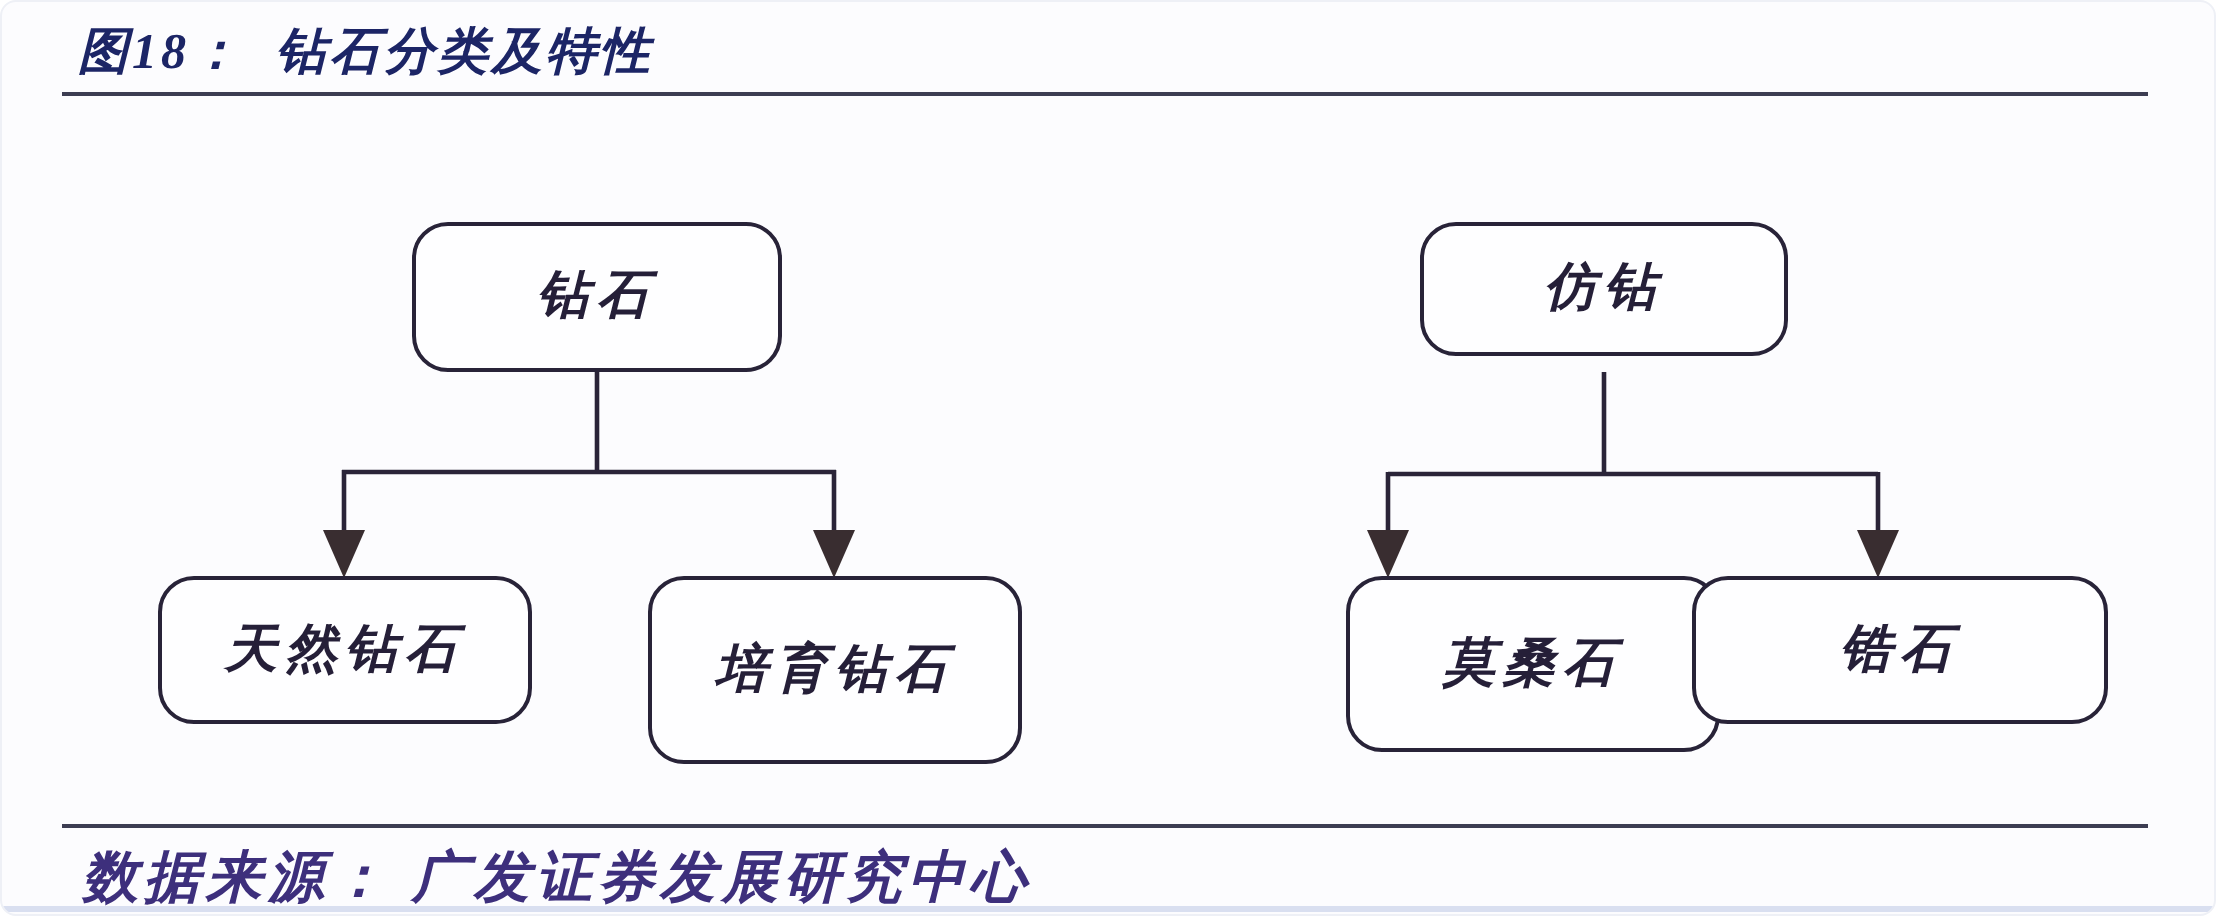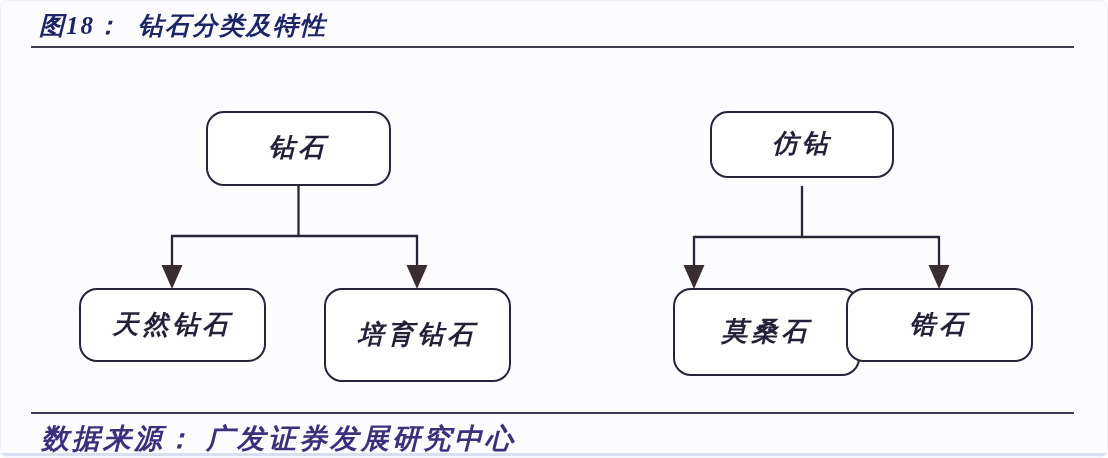--- a/index.html
+++ b/index.html
@@ -75,21 +75,21 @@
     font-style: italic;
     letter-spacing: 4px;
     color: var(--box-text, #251f38);
     transform: translateY(-1px);
   }
   .node-root-left   { left: 205px; top: 110px; width: 185px; height: 75px; }
   .node-root-right  { left: 709px; top: 110px; width: 184px; height: 67px; }
   .node-child-1     { left:  78px; top: 287px; width: 187px; height: 74px; }
   .node-child-2     { left: 323px; top: 287px; width: 187px; height: 94px; }
   .node-child-3     { left: 628px; top: 287px; width: 187px; height: 88px; margin-left: 44px; }
-  .node-child-4     { left: 845px; top: 287px; width: 187px; height: 74px; align-items: center; }
+  .node-child-4     { left: 845px; top: 287px; width: 208px; height: 74px; align-items: center; }
   .footer-rule {
     position: absolute;
     left: 30px;
     top: 411px;
     width: 1043px;
     height: 2px;
     background: var(--rule, #3c3d52);
   }
   .source {
     position: absolute;

